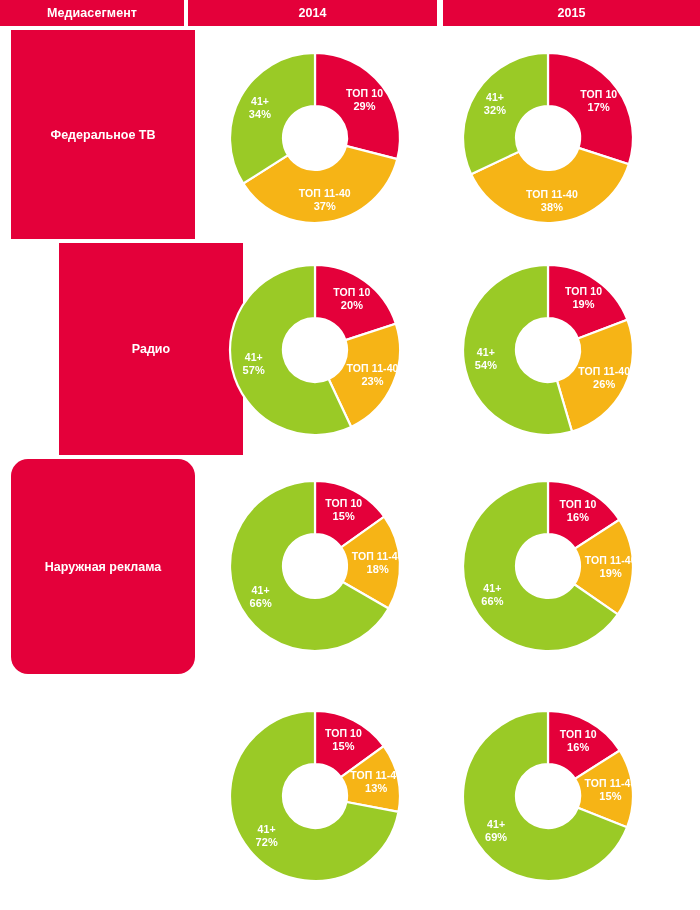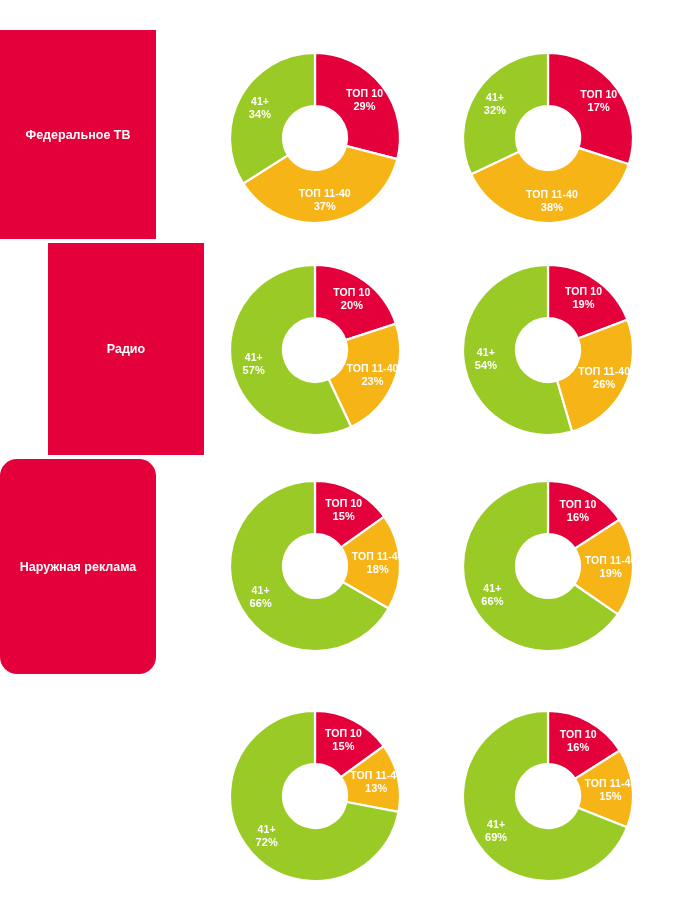--- a/index.html
+++ b/index.html
@@ -41,22 +41,22 @@
     justify-content: center;
     letter-spacing: .1px;
   }
   .hdr-seg   { left: 0px;   width: 184px; }
   .hdr-y2014 { left: 188px; width: 249px; }
   .hdr-y2015 { left: 443px; width: 257px; }
 
   
   .seg-cell {
     position: absolute;
-    left: 0;
-    width: 156px;
+    left: 11px;
+    width: 184px;
     background: #E4003A;
     color: #ffffff;
     font-size: 12.5px;
     font-weight: bold;
     display: flex;
     align-items: center;
     justify-content: center;
     text-align: left;
   }
   .seg-r0 { top: 30px;  height: 209px; }
@@ -97,20 +97,25 @@
     display: block;
     font-size: 11px;
     font-weight: bold;
   }
 </style>
 </head>
 <body>
 
 <div id="page">
 
+  <div class="header-row">
+    <div class="hdr-cell hdr-seg">Медиасегмент</div>
+    <div class="hdr-cell hdr-y2014">2014</div>
+    <div class="hdr-cell hdr-y2015">2015</div>
+  </div>
 
   <div class="seg-cell seg-r0">Федеральное ТВ</div>
   <div class="seg-cell seg-r1">Радио</div>
   <div class="seg-cell seg-r2">Наружная реклама</div>
 
   <div id="charts-layer">
       <div class="chart-cell" style="top: 48px; left: 215px;">
         <div class="donut-wrap">
           <svg width="180" height="180" viewBox="0 0 180 180">
             <path d="M 90 5 A 85 85 0 0 1 172.32956869593363 111.13864040901265 L 120.9946611561162 97.95807638927535 A 32 32 0 0 0 90 58 Z" fill="#E4003A" stroke="#ffffff" stroke-width="2.2"></path>

